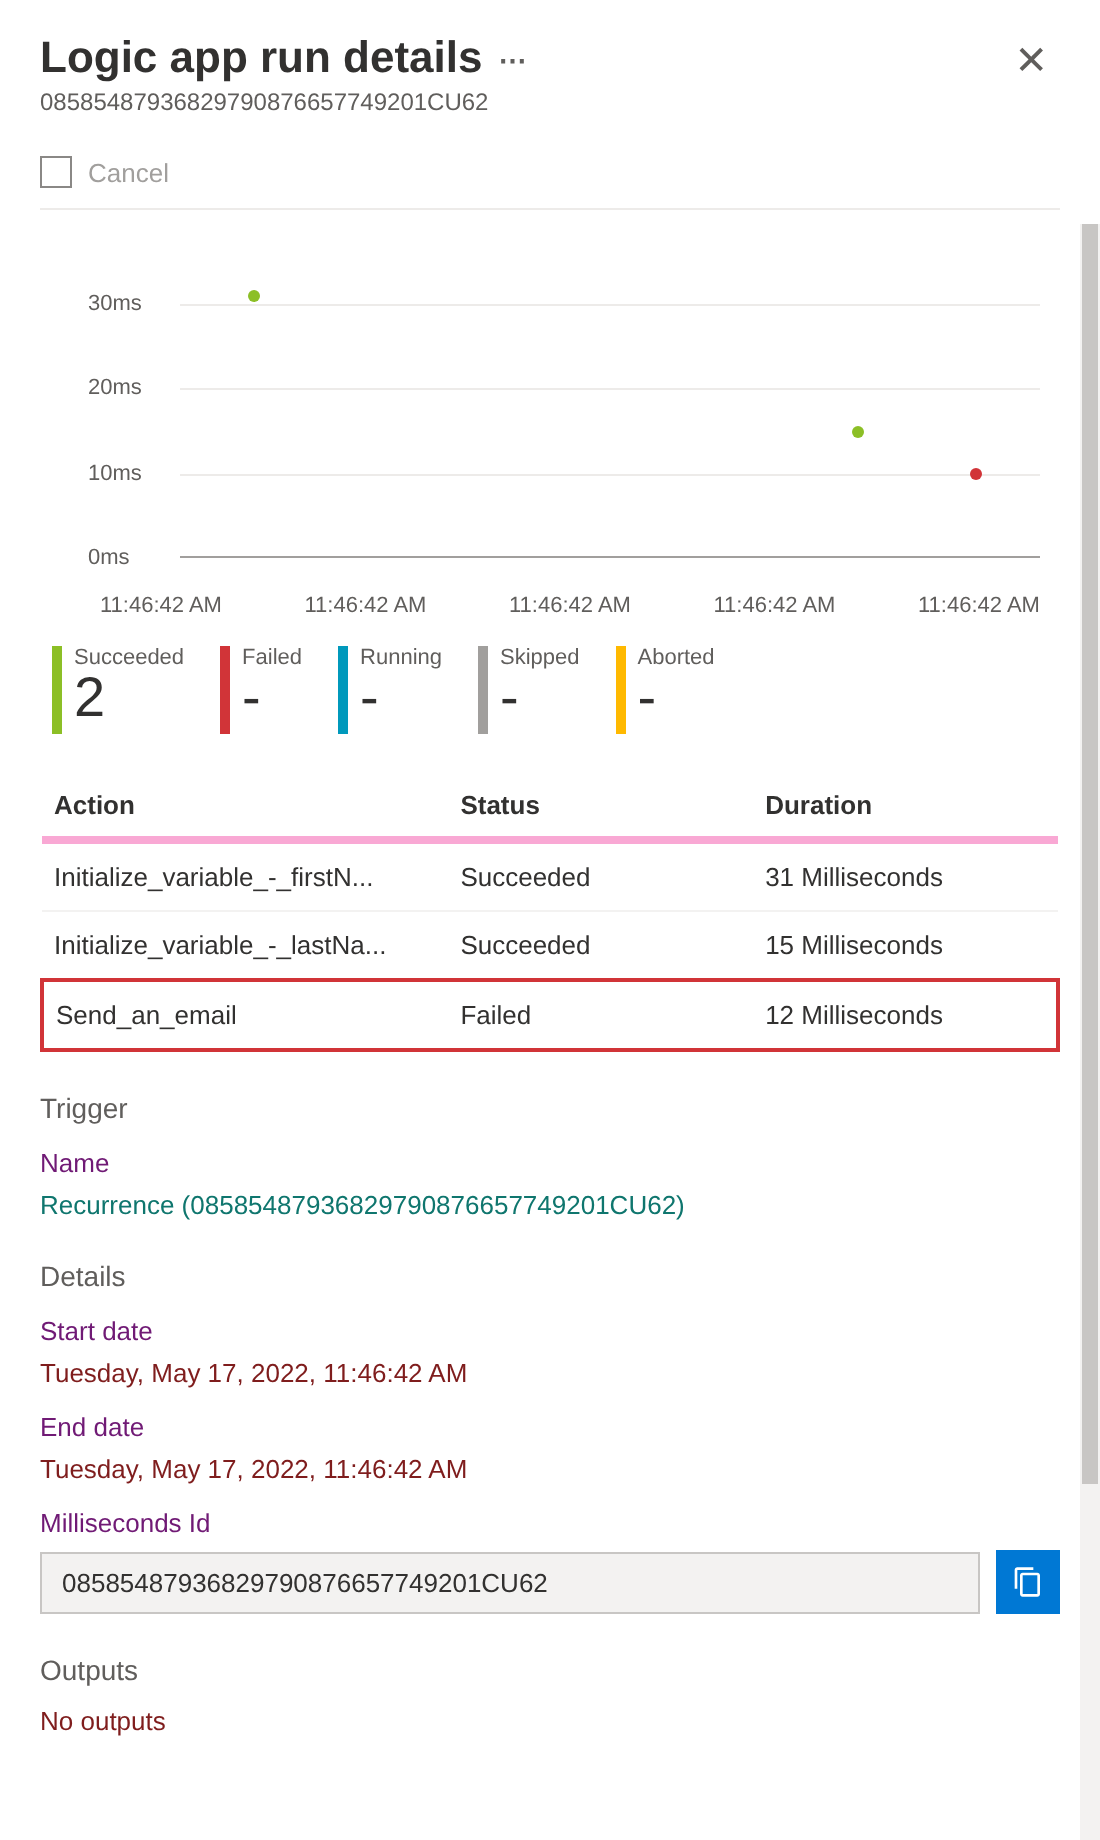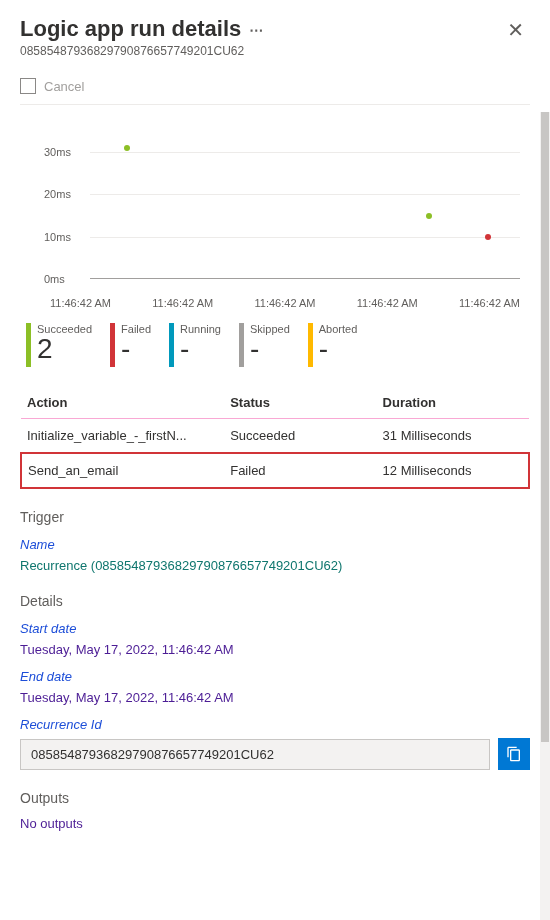--- a/index.html
+++ b/index.html
@@ -38,31 +38,31 @@
   .dot { position:absolute; width:6px; height:6px; border-radius:50%; }
   .x-labels { display:flex; justify-content:space-between; padding:4px 10px 0 30px; font-size:11px; color:#605e5c; }
   
   .tiles { display:flex; gap:18px; margin:14px 0 20px; padding-left:6px; }
   .tile { display:flex; align-items:flex-start; gap:6px; }
   .bar { width:5px; height:44px; }
   .tile-label { font-size:11px; color:#605e5c; }
   .tile-val { font-size:28px; font-weight:400; line-height:1; }
   
   table { width:100%; border-collapse:collapse; font-size:13px; }
-  th { text-align:left; font-weight:600; padding:8px 6px; border-bottom:1px solid #f9a8d4; }
+  th { text-align:left; font-weight:600; padding:8px 6px; border-bottom:4px solid #f9a8d4; }
   td { padding:9px 6px; border-bottom:1px solid #f3f2f1; }
   .col-action{width:40%} .col-status{width:30%} .col-dur{width:30%}
   .ellips { white-space:nowrap; overflow:hidden; text-overflow:ellipsis; max-width:170px; }
   .hl-row { border:2px solid #d13438;padding-left:48px; }
   .hl-row td { border-bottom:none; }
   
   .section-title { font-size:14px; color:#605e5c; margin:20px 0 10px; }
-  .label { font-size:13px; color:#1d4ed8; margin-top:12px; margin-bottom:6px;font-style:italic; }
+  .label { font-size:13px; color:#701a75; margin-top:12px; margin-bottom:6px; }
   .link { color:#0f766e; cursor:pointer; }
-  .value { font-size:13px; color:#4c1d95; margin-bottom:4px; }
+  .value { font-size:13px; color:#7f1d1d; margin-bottom:4px; }
   .corr-row { display:flex; gap:8px; align-items:center; margin-top:4px; }
   .corr-input {
     flex:1; padding:7px 10px; font-size:13px; font-family:inherit;
     background:#f3f2f1; border:1px solid #c8c6c4; color:#323130;
   }
   .copy-btn {
     width:32px; height:32px; background:#0078d4; display:flex;
     align-items:center; justify-content:center; cursor:pointer;
   }
   .copy-btn svg { width:16px; height:16px; fill:#fff; }
@@ -156,38 +156,43 @@
       <th class="col-status">Status</th>
       <th class="col-dur">Duration</th>
     </tr>
       </thead>
     <tbody id="tbody">
         <tr>
           <td class="ellips">Initialize_variable_-_firstN...</td>
           <td>Succeeded</td>
           <td>31 Milliseconds</td>
         </tr>
+        <tr>
+          <td class="ellips">Initialize_variable_-_lastNa...</td>
+          <td>Succeeded</td>
+          <td>15 Milliseconds</td>
+        </tr>
         <tr class="hl-row">
           <td class="ellips">Send_an_email</td>
           <td>Failed</td>
           <td>12 Milliseconds</td>
         </tr>
       </tbody>
   </table>
 
   <div class="section-title">Trigger</div>
   <div class="label">Name</div>
   <div class="link">Recurrence (08585487936829790876657749201CU62)</div>
 
   <div class="section-title">Details</div>
   <div class="label">Start date</div>
   <div class="value">Tuesday, May 17, 2022, 11:46:42 AM</div>
   <div class="label">End date</div>
   <div class="value">Tuesday, May 17, 2022, 11:46:42 AM</div>
-  <div class="label">Recurrence Id</div>
+  <div class="label">Milliseconds Id</div>
   <div class="corr-row">
     <input class="corr-input" readonly="" value="08585487936829790876657749201CU62" style="">
     <div class="copy-btn">
       <svg viewBox="0 0 24 24">
           <path d="M16 1H4c-1.1 0-2 .9-2 2v14h2V3h12V1zm3 4H8c-1.1 0-2 .9-2 2v14c0 1.1.9 2 2 2h11c1.1 0 2-.9 2-2V7c0-1.1-.9-2-2-2zm0 16H8V7h11v14z"></path>
         </svg>
     </div>
   </div>
 
   <div class="section-title">Outputs</div>

